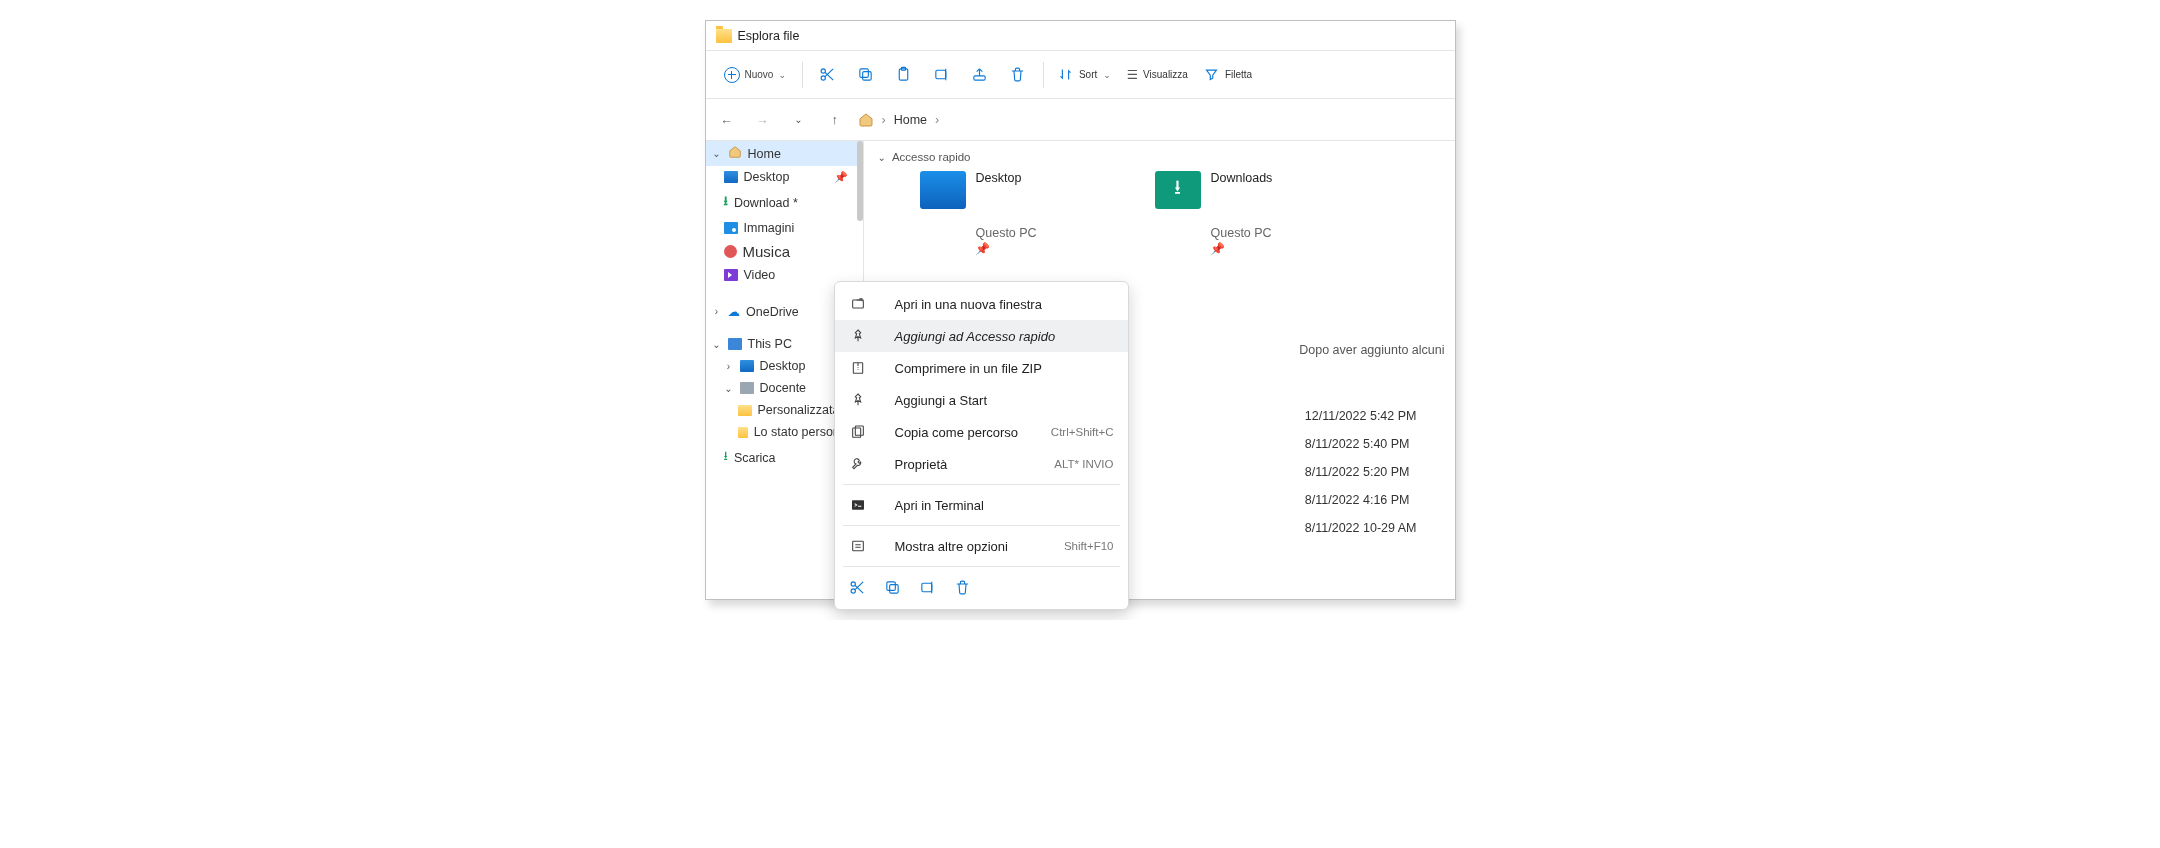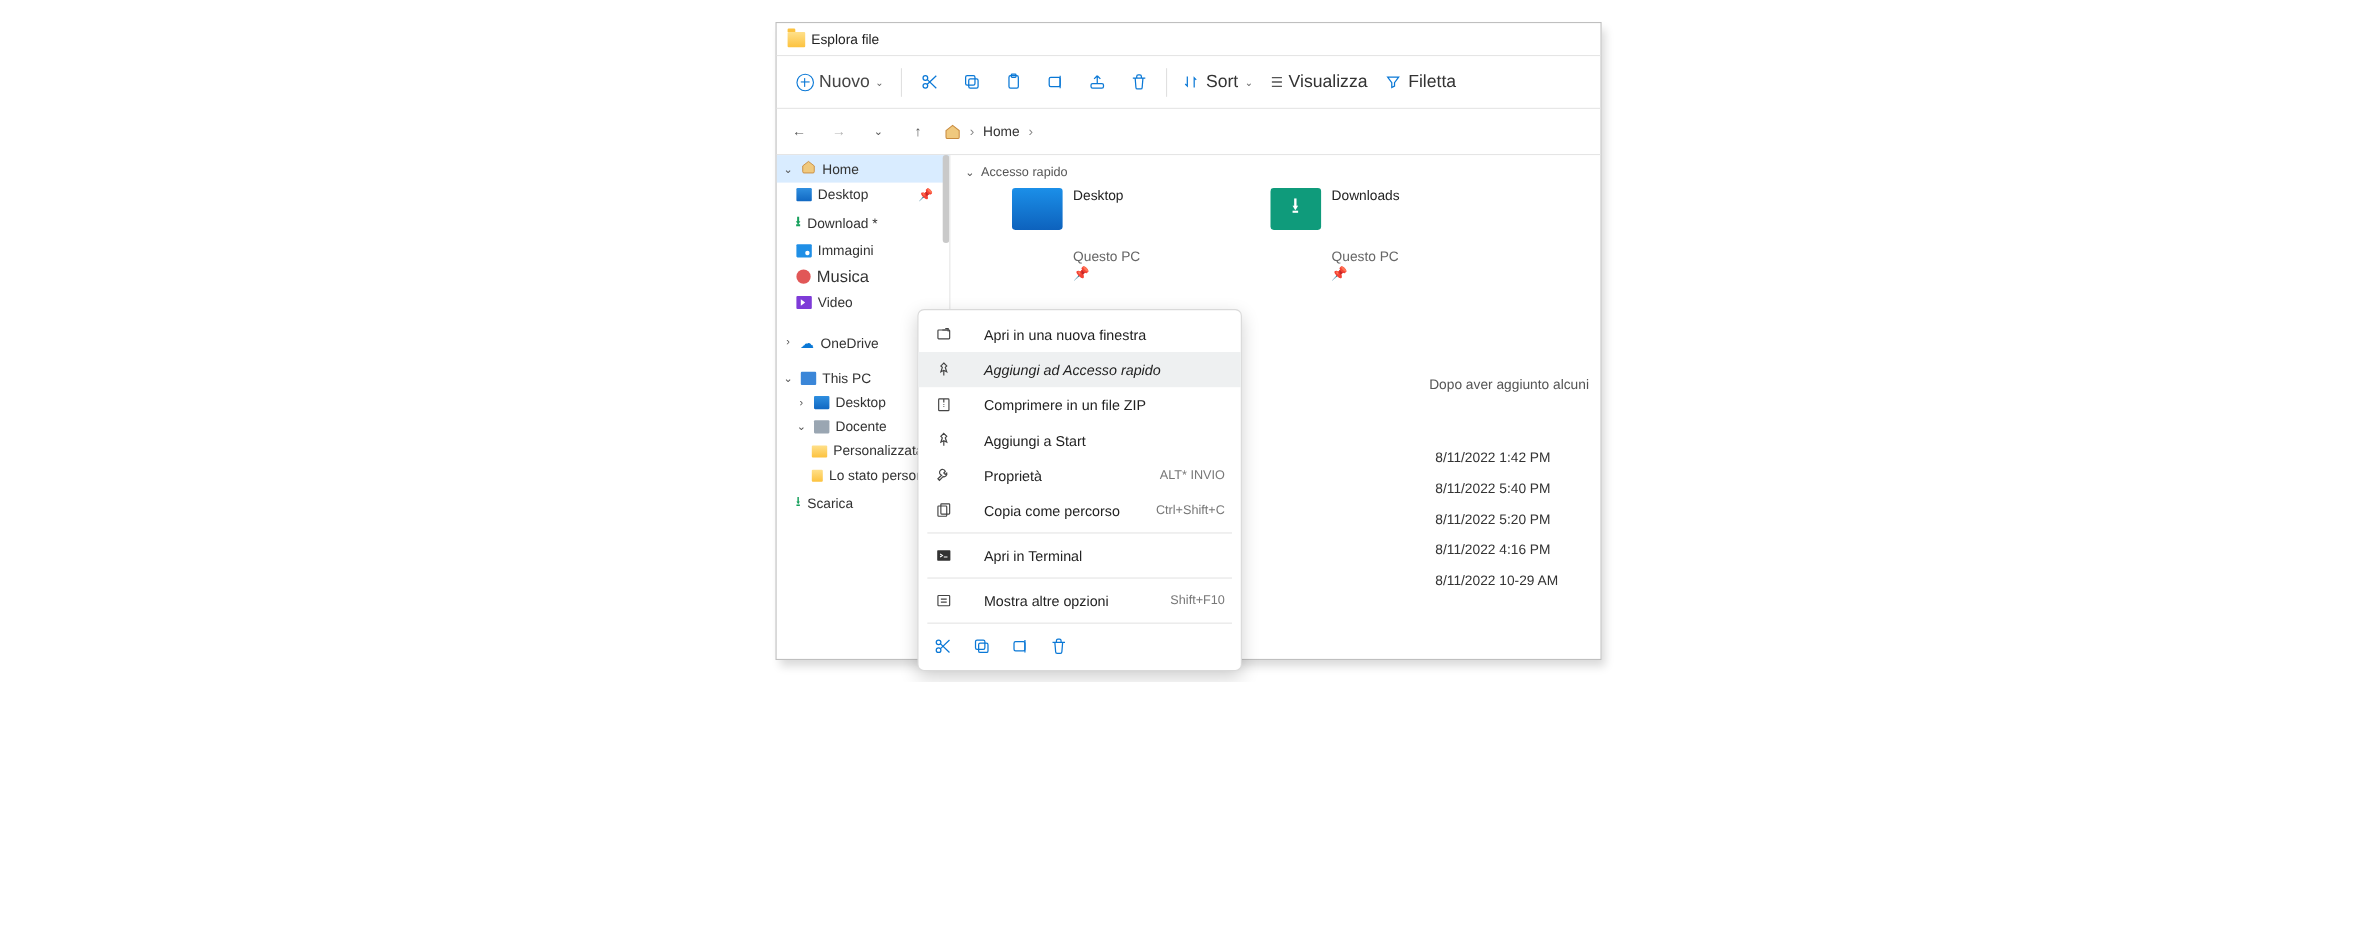--- a/index.html
+++ b/index.html
@@ -63,21 +63,21 @@
   }
   .tb-new .plus{
     width:16px;height:16px;border:1.5px solid #0a78d6;border-radius:50%;
     position:relative;
   }
   .tb-new .plus::before,.tb-new .plus::after{
     content:"";position:absolute;background:#0a78d6;
   }
   .tb-new .plus::before{left:3px;right:3px;top:6px;height:1.5px;}
   .tb-new .plus::after{top:3px;bottom:3px;left:6px;width:1.5px;}
-  .toolbar .txt{font-size:16px;color:#444;}
+  .toolbar .txt{font-size:10px;color:#444;}
   .toolbar .txt-dark{color:#333;}
   .toolbar .sortgrp,.toolbar .viewgrp,.toolbar .filtergrp{
     display:flex;align-items:center;gap:6px;padding:0 6px;color:#555;
   }
   .toolbar svg{stroke:#0a78d6;}
   .sortgrp svg,.viewgrp .dots,.filtergrp .funnel{color:#555;}
   
   .navrow{
     display:flex;align-items:center;height:42px;padding:0 8px;
     border-bottom:1px solid #e5e5e5;gap:10px;
@@ -320,21 +320,21 @@
             <span class="tile-pin">📌</span>
           </div>
         </div>
       </div>
 
       <div style="padding-left:102px;margin-top:26px;color:#ef4444;font-size:13px;">Videos</div>
 
       <div class="caption">Dopo aver aggiunto alcuni</div>
 
       <div class="dates">
-        <span>8/11/2022 1:42 PM</span>
+        <span>12/11/2022 5:42 PM</span>
         <span>8/11/2022 5:40 PM</span>
         <span>8/11/2022 5:20 PM</span>
         <span>8/11/2022 4:16 PM</span>
         <span>8/11/2022 10-29 AM</span>
       </div>
     </div>
   </div>
 
   <div class="ctxmenu">
     <div class="cm-item">
@@ -367,35 +367,35 @@
       <span class="cm-ico">
         <svg width="16" height="16" viewBox="0 0 24 24" fill="none" stroke="#444" stroke-width="1.6">
             <path d="M12 3l4 4-2 2 2 6-4-2-4 2 2-6-2-2z M12 13v7"></path>
           </svg>
       </span>
       <span>Aggiungi a Start</span>
     </div>
     <div class="cm-item">
       <span class="cm-ico">
         <svg width="16" height="16" viewBox="0 0 24 24" fill="none" stroke="#444" stroke-width="1.6">
+            <rect x="4" y="6" width="12" height="14" rx="1"></rect>
+            <rect x="8" y="3" width="12" height="14" rx="1"></rect>
+          </svg>
+      </span>
+      <span>Copia come percorso</span>
+      <span class="cm-shortcut">Ctrl+Shift+C</span>
+    </div>
+    <div class="cm-item">
+      <span class="cm-ico">
+        <svg width="16" height="16" viewBox="0 0 24 24" fill="none" stroke="#444" stroke-width="1.6">
             <path d="M14 7a4 4 0 1 0-5 5l-5 5 2 2 5-5a4 4 0 0 0 5-5l-2 2-2-2z"></path>
           </svg>
       </span>
       <span>Proprietà</span>
       <span class="cm-shortcut">ALT* INVIO</span>
-    </div>
-    <div class="cm-item">
-      <span class="cm-ico">
-        <svg width="16" height="16" viewBox="0 0 24 24" fill="none" stroke="#444" stroke-width="1.6">
-            <rect x="4" y="6" width="12" height="14" rx="1"></rect>
-            <rect x="8" y="3" width="12" height="14" rx="1"></rect>
-          </svg>
-      </span>
-      <span>Copia come percorso</span>
-      <span class="cm-shortcut">Ctrl+Shift+C</span>
     </div>
     <div class="cm-sep"></div>
     <div class="cm-item">
       <span class="cm-ico">
         <svg width="16" height="16" viewBox="0 0 24 24" fill="#333">
             <rect x="3" y="5" width="18" height="14" rx="1"></rect>
             <path d="M7 10l3 2-3 2M12 14h5" stroke="#fff" stroke-width="1.6" fill="none"></path>
           </svg>
       </span>
       <span>Apri in Terminal</span>

